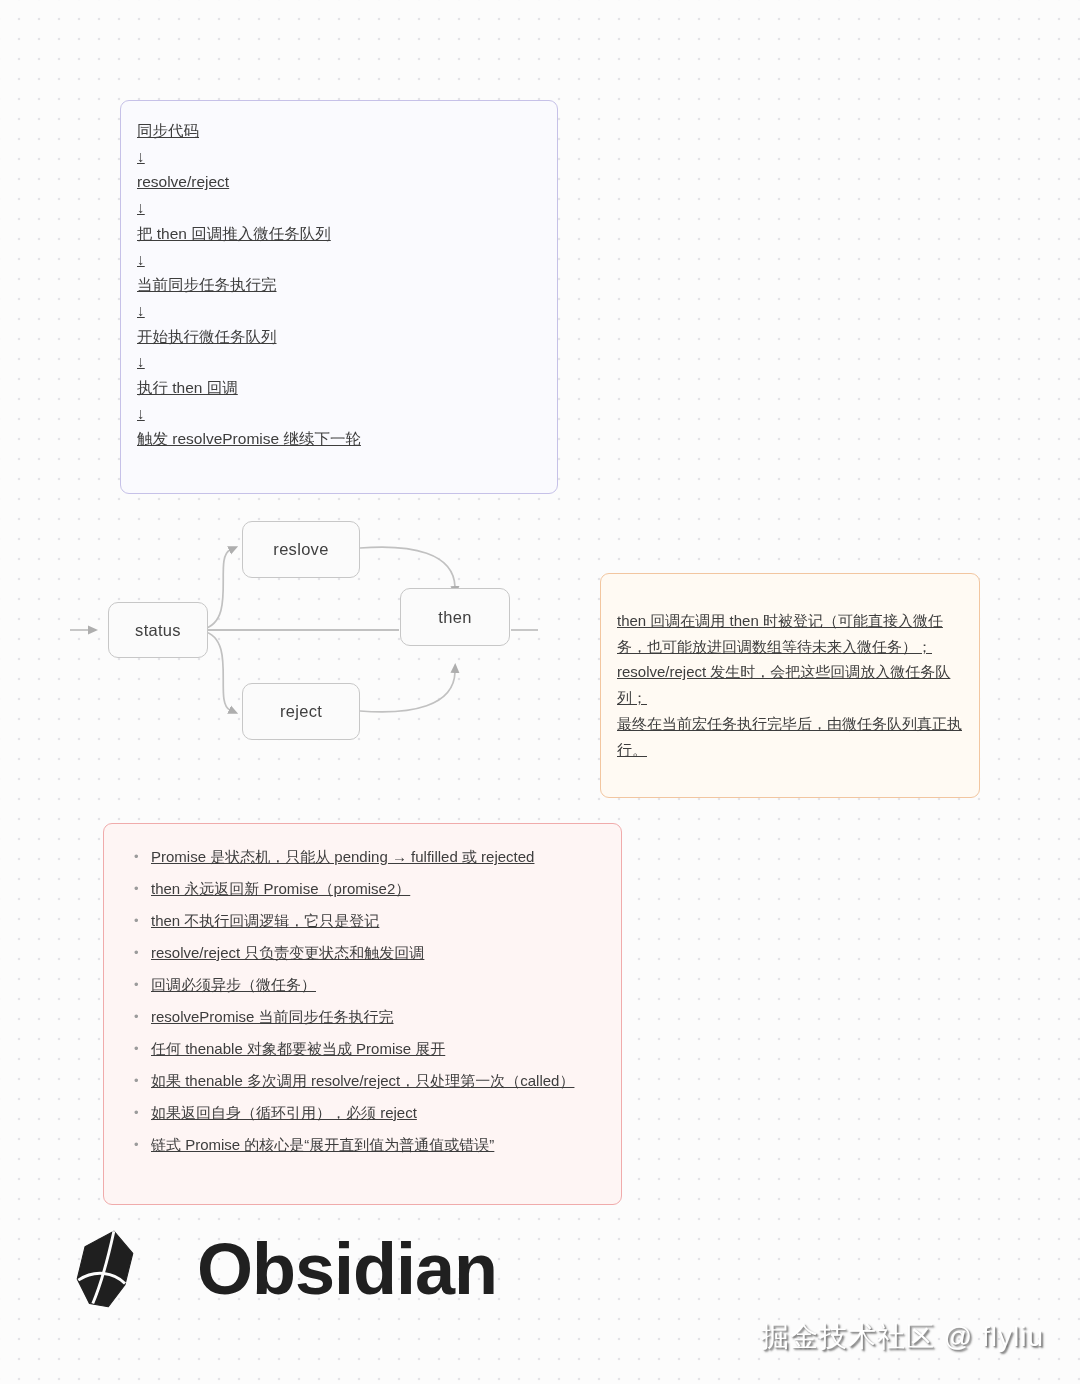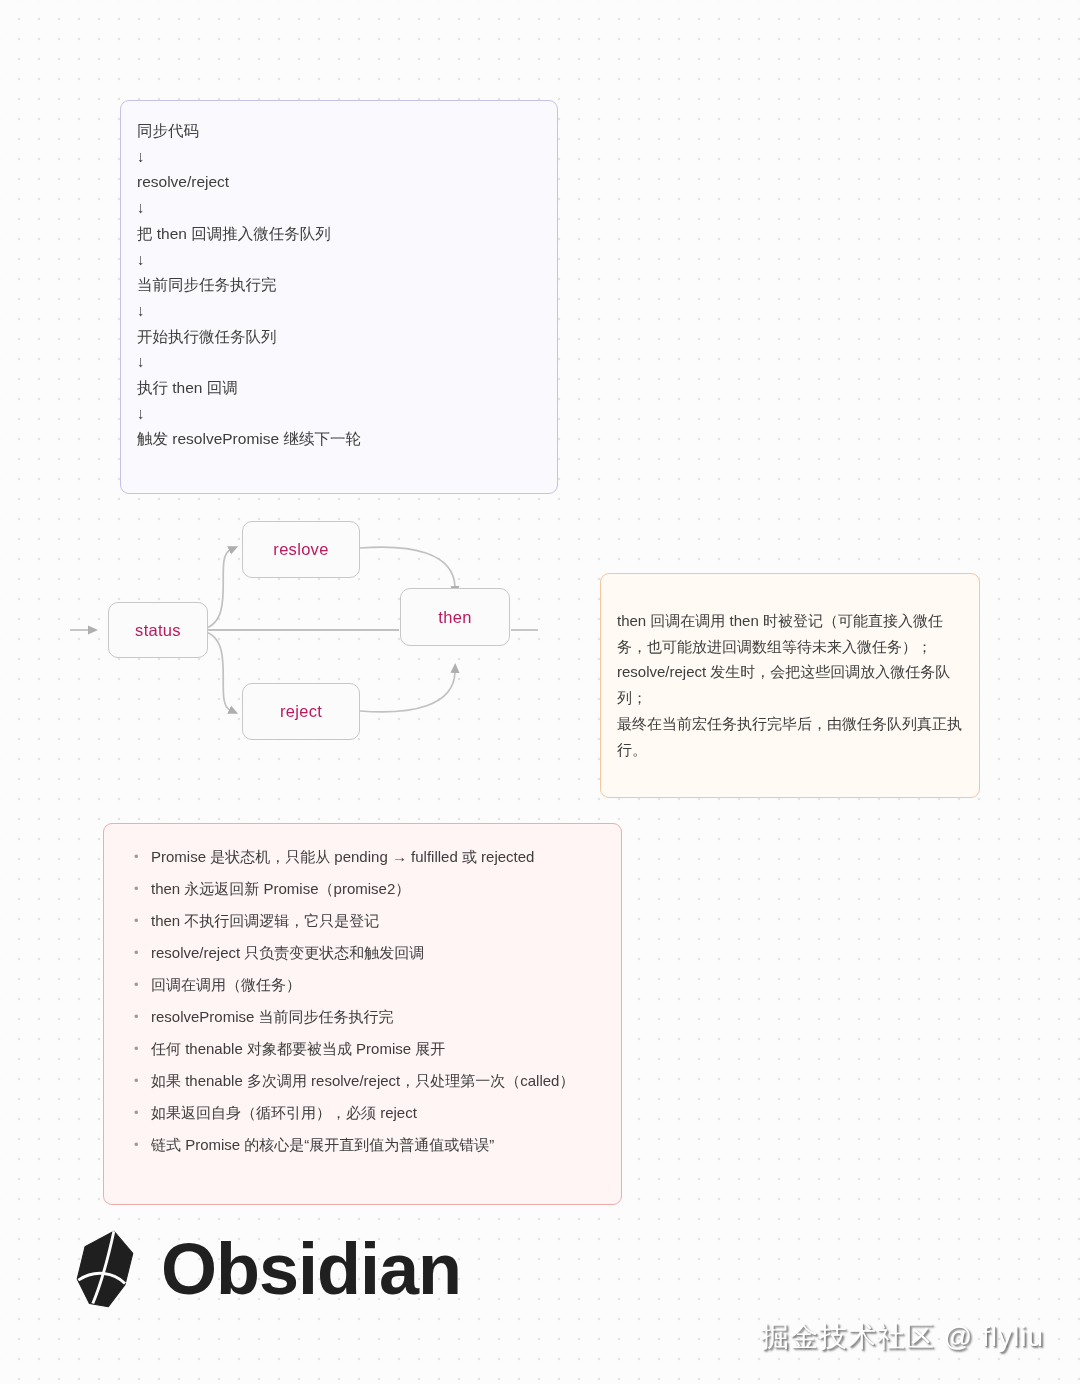--- a/index.html
+++ b/index.html
@@ -6,33 +6,33 @@
   * { box-sizing:border-box; }
   .canvas {
     position:relative; width:1080px; height:1384px; overflow:hidden;
     background-color:#fcfcfc;
     background-image: radial-gradient(circle, #e3e3e7 1.4px, transparent 1.6px);
     background-size: 20px 20px;
     background-position: 9px 9px;
     font-family:"Liberation Sans","DejaVu Sans",sans-serif;
     color:#3d3d3d;
   }
-  .card { position:absolute; border-radius:9px; }
+  .card { position:absolute; border-radius:9px;text-decoration:underline; }
   
   .flow-box {
     left:120px; top:100px; width:438px; height:394px;
     background:#fafafe; border:1.5px solid #c6c1e8;
     padding:17px 16px; font-size:15.5px; line-height:25.7px;
   }
   .flow-box .line { white-space:nowrap; }
   
   .node {
     position:absolute; display:flex; align-items:center; justify-content:center;
     background:#fbfbfb; border:1.4px solid #c7c7c7; border-radius:10px;
-    font-size:16.5px; color:#be185d; letter-spacing:0.3px;
+    font-size:16.5px; color:#404040; letter-spacing:0.3px;
   }
   .node-status { left:108px; top:602px; width:100px; height:56px; }
   .node-resolve { left:242px; top:521px; width:118px; height:57px; }
   .node-reject { left:242px; top:683px; width:118px; height:57px;text-align:right; }
   .node-then   { left:400px; top:588px; width:110px; height:58px; }
   .connectors { position:absolute; left:0; top:0; pointer-events:none; }
   
   .note-box {
     left:600px; top:573px; width:380px; height:225px;
     background:#fffaf3; border:1.5px solid #f2c6a0;
@@ -46,21 +46,21 @@
   }
   .summary-box ul { margin:0; padding:0; list-style:none; }
   .summary-box li {
     position:relative; padding-left:19px; margin:6px 0; line-height:26px;
   }
   .summary-box li::before {
     content:"•"; position:absolute; left:2px; top:0;
     color:#9b9b9b; font-size:13px;
   }
   
-  .logo { position:absolute; left:75px; top:1230px; display:flex; align-items:center; }
+  .logo { position:absolute; left:75px; top:1230px; display:flex; align-items:center;gap:36px; }
   .logo .gem { width:60px; height:78px; }
   .logo .wordmark {
     margin-left:26px; font-size:72px; font-weight:bold; letter-spacing:-1px;
     color:#202020; line-height:1;
   }
   
   .watermark {
     position:absolute; right:36px; top:1318px;
     font-size:28px; color:#ffffff; letter-spacing:1px;
     text-shadow: 2px 2px 2px rgba(90,90,90,0.75), 1px 1px 1px rgba(120,120,120,0.5);
@@ -114,21 +114,21 @@
     <div>resolve/reject 发生时，会把这些回调放入微任务队列；</div>
     <div>最终在当前宏任务执行完毕后，由微任务队列真正执行。</div>
   </section>
 
   <section class="card summary-box">
     <ul>
       <li>Promise 是状态机，只能从 pending → fulfilled 或 rejected</li>
       <li>then 永远返回新 Promise（promise2）</li>
       <li>then 不执行回调逻辑，它只是登记</li>
       <li>resolve/reject 只负责变更状态和触发回调</li>
-      <li>回调在调用（微任务）</li>
+      <li>回调必须异步（微任务）</li>
       <li>resolvePromise 当前同步任务执行完</li>
       <li>任何 thenable 对象都要被当成 Promise 展开</li>
       <li>如果 thenable 多次调用 resolve/reject，只处理第一次（called）</li>
       <li>如果返回自身（循环引用），必须 reject</li>
       <li>链式 Promise 的核心是“展开直到值为普通值或错误”</li>
     </ul>
   </section>
 
   <div class="logo">
     <svg class="gem" viewBox="0 0 54 70" aria-hidden="true">

